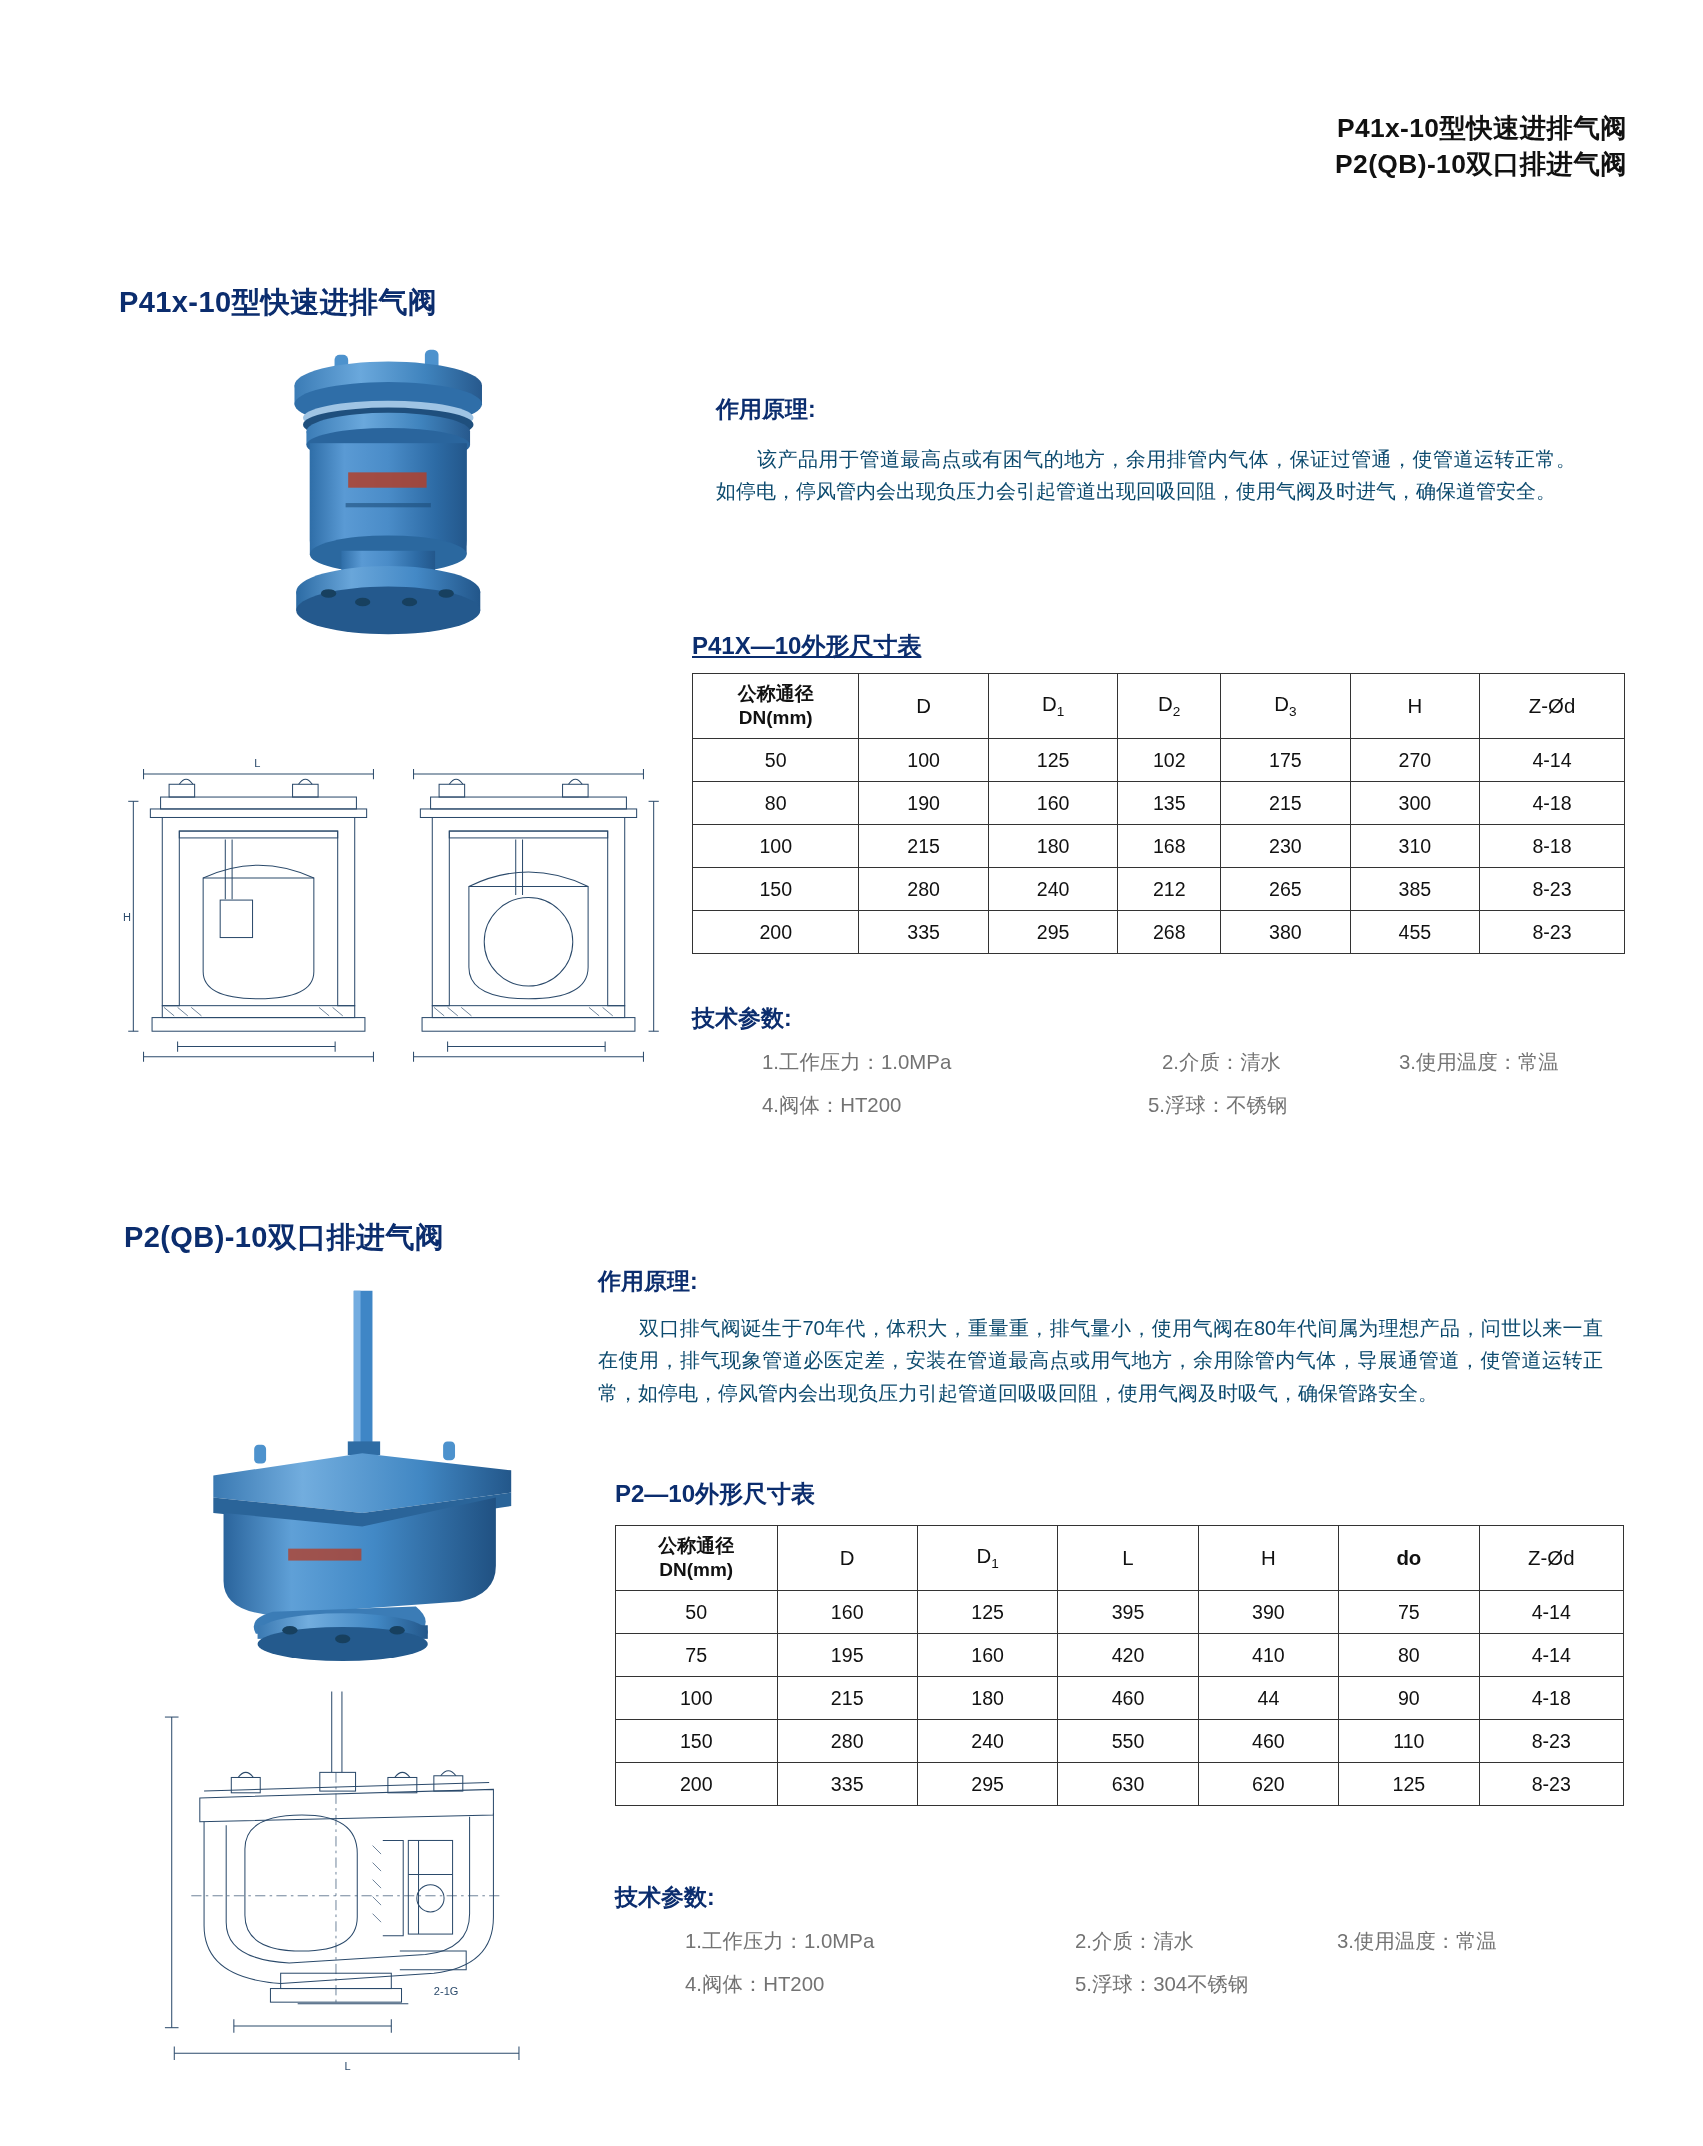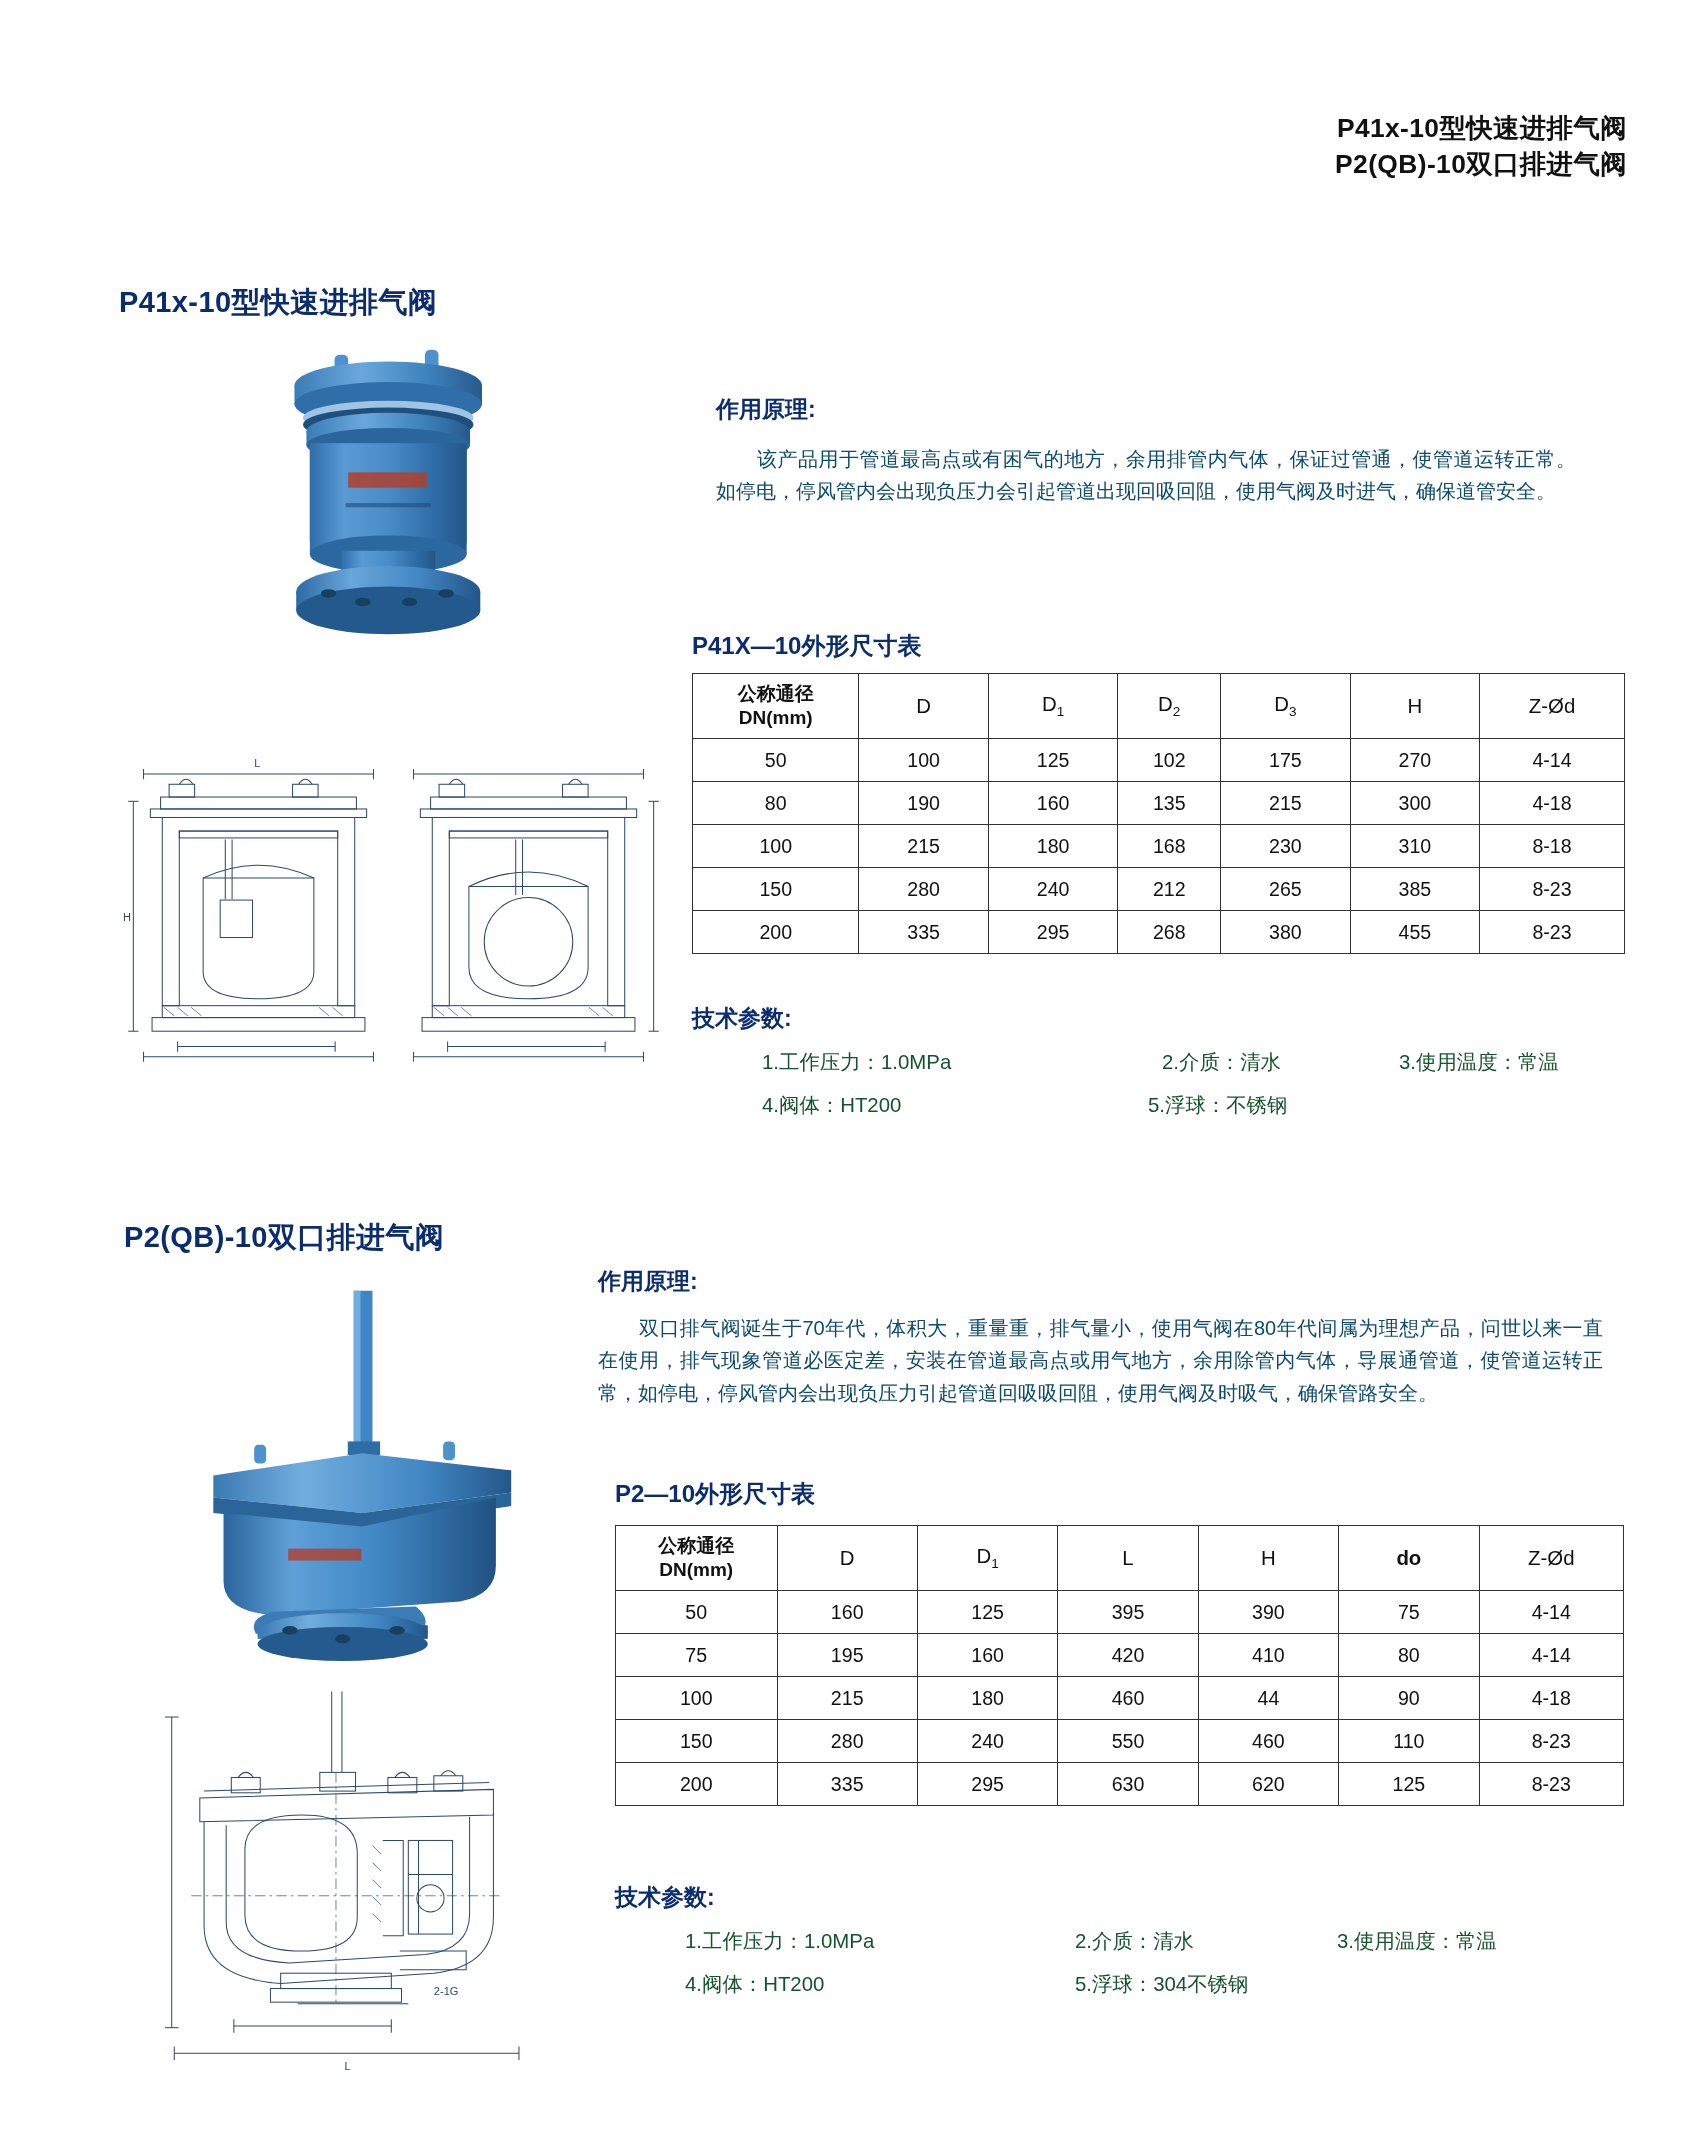--- a/index.html
+++ b/index.html
@@ -84,21 +84,21 @@
   }
   table.dim tbody td { height: 43px; }
   .hdr2 { line-height:1.25; font-size: 19px; font-weight:bold; }
   .sub { font-size: 13.6px; vertical-align: sub; }
 
   
   .tech-wrap { position:absolute; }
   .tech-row {
     position:absolute;
     font-size: 20.4px;
-    color:#14532d;
+    color:#737373;
   }
 
   
   .photo { position:absolute; }
 
   .drawing {
     position:absolute;
     border: 0;
   }
   .dwg-svg { display:block; }
@@ -256,21 +256,21 @@
       <line x1="300" y1="354" x2="300" y2="366"></line>
       <line x1="312" y1="60" x2="312" y2="330"></line>
       <line x1="306" y1="60" x2="318" y2="60"></line>
       <line x1="306" y1="330" x2="318" y2="330"></line>
     </g>
   </svg>
 
   <div class="h-label" style="top:394px; left:716px;">作用原理:</div>
   <div class="body-text" style="top:443px; left:716px; width:860px; text-indent:41px;">该产品用于管道最高点或有困气的地方，余用排管内气体，保证过管通，使管道运转正常。如停电，停风管内会出现负压力会引起管道出现回吸回阻，使用气阀及时进气，确保道管安全。</div>
 
-  <div class="table-title" style="top:630px; left:692px;">P41X—10外形尺寸表</div>
+  <div class="table-title" style="top:630px; left:692px;text-decoration:underline;">P41X—10外形尺寸表</div>
 
   <table class="dim" style="top:673px; left:692px; width:933px;">
     <thead>
       <tr>
         <td style="width:162px;">
           <div class="hdr2">公称通径<br>DN(mm)</div>
         </td>
         <td style="width:126px;">D</td>
         <td style="width:126px;">D<span class="sub">1</span></td>
         <td style="width:100px;">D<span class="sub">2</span></td>

